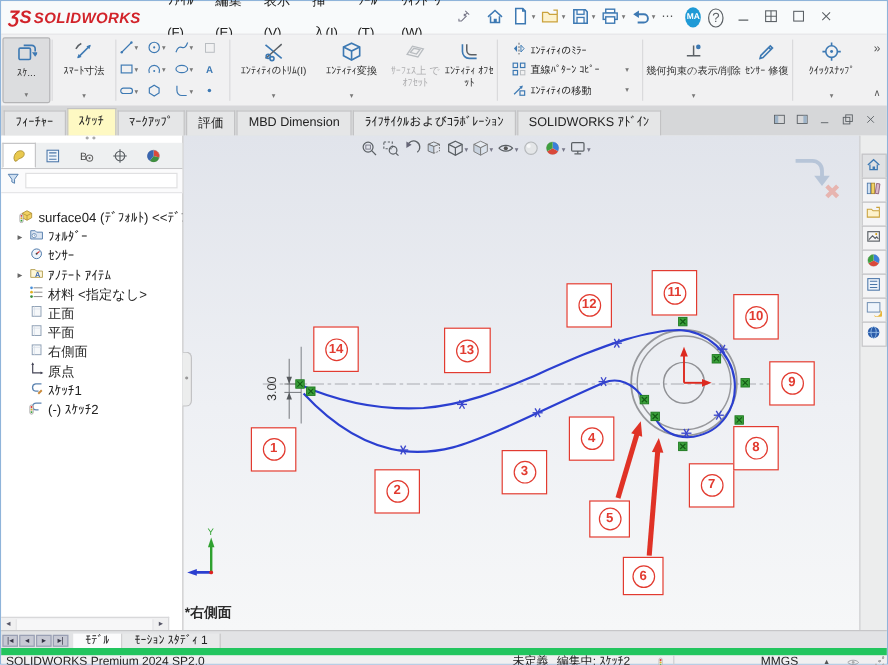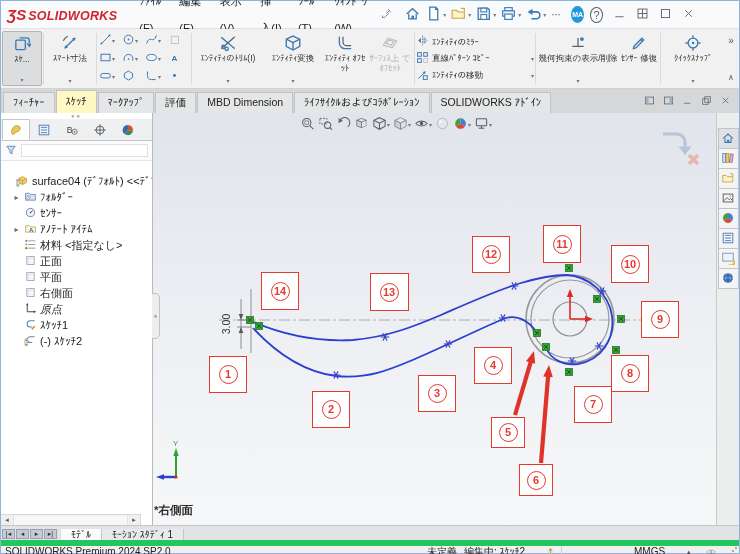--- a/index.html
+++ b/index.html
@@ -34,21 +34,21 @@
 .rbtn{display:flex;flex-direction:column;align-items:center;justify-content:flex-start;padding:3px 1px 0;text-align:center;flex:none}
 .rbtn .ricon svg{width:18px;height:18px}
 .rlabel{font-size:8.5px;line-height:9.5px;color:#333}
 .bdd{font-size:6px;color:#777;line-height:8px;margin-top:auto;padding-bottom:1px}
 .rbtn.active{background:#dcdddf;border:1px solid #b4b4b6;border-radius:2px}
 .rbtn.disabled .rlabel{color:#b0b0b2}
 .egrid{display:grid;grid-template-columns:repeat(4,23px);grid-auto-rows:18px;align-content:center;flex:none}
 .ecell{display:flex;align-items:center;padding-left:1px}
 .ecell svg{width:13px;height:13px}
 .edd{font-size:6px;color:#777}
-.mblock{display:flex;flex-direction:column;justify-content:center;gap:2px;flex:none;width:118px;padding:0 0}
+.mblock{display:flex;flex-direction:column;justify-content:center;gap:2px;flex:none;width:118px;padding:0 10px}
 .mrow{display:flex;align-items:center;gap:3px;font-size:8.5px}
 .mrow svg{width:13px;height:13px;flex:none}
 .mdd{font-size:6px;color:#777;margin-left:auto}
 .chevcol{display:flex;flex-direction:column;justify-content:space-between;align-items:center;padding:4px 4px;color:#555;font-size:10px;flex:none}
 
 .cmdtabs{height:24px;background:#d6d7d9;display:flex;align-items:flex-end;padding-left:2px;flex:none}
 .ctab{height:21px;padding:3px 9px 0;background:#e5e6e7;border:1px solid #c2c2c4;border-bottom:none;margin-right:1px;font-size:10.5px;white-space:nowrap}
 .ctab.active{background:#fef9c3;height:23px;padding-top:4px}
 .mdi{margin-left:auto;display:flex;align-items:center;gap:8px;padding:0 8px 5px 0}
 .mdi svg{width:11px;height:11px}
@@ -308,33 +308,33 @@
       <span class="bdd">▾</span>
     </div>
     <div class="rbtn" style="width:60px">
       <span class="ricon"><svg viewBox="0 0 16 16">
             <path d="M8,1.8 L14,4.6 V11 L8,14.2 L2,11 V4.6 Z" class="b"></path>
             <path d="M2,4.6 L8,7.6 L14,4.6 M8,7.6 V14.2" class="b"></path>
           </svg></span>
       <span class="rlabel">ｴﾝﾃｨﾃｨ変換</span>
       <span class="bdd">▾</span>
     </div>
+    <div class="rbtn disabled" style="width:46px">
+      <span class="ricon"><svg viewBox="0 0 16 16">
+            <path d="M2,10 L6,4 L14,6 L10,12 Z" class="g"></path>
+            <path d="M4.5,8.5 L7,5.5 L11.5,6.5 L9,9.8 Z" class="g"></path>
+          </svg></span>
+      <span class="rlabel">ｻｰﾌｪｽ上 でｵﾌｾｯﾄ</span>
+    </div>
     <div class="rbtn" style="width:44px">
       <span class="ricon"><svg viewBox="0 0 16 16">
             <path d="M3,2.5 V8 A5,5 0 0 0 8,13 H13.5" class="b"></path>
             <path d="M6.2,2.5 V7 A3.3,3.3 0 0 0 9.5,10.3 H13.5" class="d"></path>
           </svg></span>
       <span class="rlabel">ｴﾝﾃｨﾃｨ ｵﾌｾｯﾄ</span>
-    </div>
-    <div class="rbtn disabled" style="width:46px">
-      <span class="ricon"><svg viewBox="0 0 16 16">
-            <path d="M2,10 L6,4 L14,6 L10,12 Z" class="g"></path>
-            <path d="M4.5,8.5 L7,5.5 L11.5,6.5 L9,9.8 Z" class="g"></path>
-          </svg></span>
-      <span class="rlabel">ｻｰﾌｪｽ上 でｵﾌｾｯﾄ</span>
     </div>
     <div class="rsep"></div>
     <div class="mblock">
       <div class="mrow">
           <span><svg viewBox="0 0 16 16">
               <line x1="8" y1="2" x2="8" y2="14" class="dash"></line>
               <polygon points="6,4.5 6,11.5 2.8,8" class="fb"></polygon>
               <polygon points="10,4.5 10,11.5 13.2,8" fill="none" stroke="#3d79b3" stroke-width="1"></polygon>
             </svg></span>
           <span>ｴﾝﾃｨﾃｨのﾐﾗｰ</span>
@@ -542,21 +542,21 @@
             <span>平面</span>
           </div>
           <div class="trow" style="padding-left: 8px;">
             <span class="texp"></span>
             <span><svg viewBox="0 0 16 16">
                 <rect x="3.5" y="3" width="9" height="10" fill="#f6f8fa" stroke="#8fa0b5" stroke-width="1"></rect>
                 <path d="M3.5,5.5 h9 M5.8,3 v10" stroke="#d5dde8" stroke-width="0.7"></path>
               </svg></span>
             <span>右側面</span>
           </div>
-          <div class="trow" style="padding-left: 8px; font-style: italic;">
+          <div class="trow" style="padding-left: 8px;">
             <span class="texp"></span>
             <span><svg viewBox="0 0 16 16">
                 <path d="M4,2.5 V12 H13.5" fill="none" stroke="#445" stroke-width="1.2"></path>
                 <polygon points="4,1 2.6,4 5.4,4" fill="#445"></polygon>
                 <polygon points="15,12 12,10.6 12,13.4" fill="#445"></polygon>
               </svg></span>
             <span>原点</span>
           </div>
           <div class="trow" style="padding-left: 8px;">
             <span class="texp"></span>

